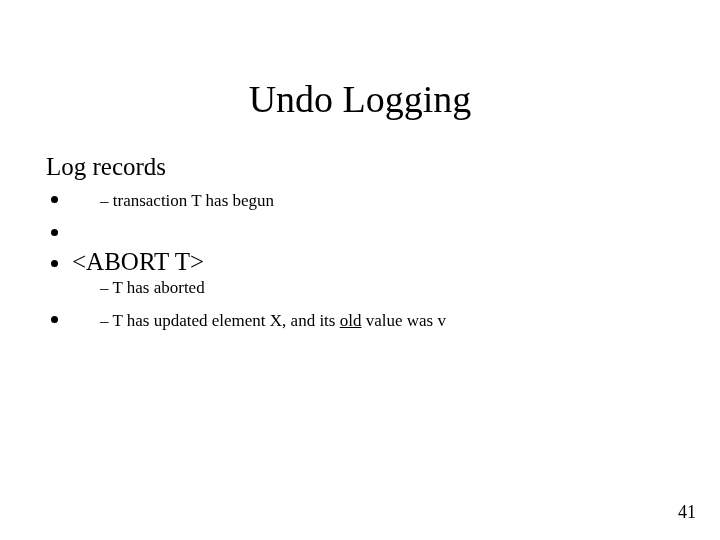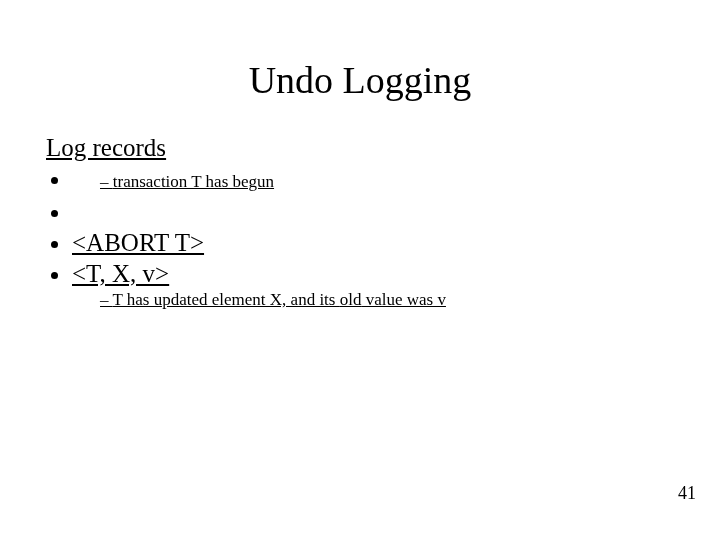--- a/index.html
+++ b/index.html
@@ -9,32 +9,32 @@
     height: 540px;
     background: #ffffff;
     font-family: "Times New Roman", Times, serif;
     color: #000000;
   }
   .slide {
     position: relative;
     width: 720px;
     height: 504px;
     box-sizing: border-box;
+    margin-top: 19px;
   }
   .title {
     text-align: center;
     font-size: 38px;
     padding-top: 58px;
     padding-bottom: 28px;
     font-weight: normal;
   }
   .body {
     padding-left: 46px;
     padding-right: 40px;
-    text-decoration: underline;
   }
   .lead {
     font-size: 25px;
     margin: 4px 0 2px 0;
   }
   ul.level1 {
     list-style-type: disc;
     margin: 0;
     padding-left: 26px;
   }
@@ -83,24 +83,28 @@
             <span>transaction T has begun</span><span class="underline"></span><span></span>
           </li>
         </ul>
       </li>
 
       <li>
       </li>
 
       <li>
         <span>&lt;ABORT T&gt;</span>
+        <ul class="level2">
+          <li>
+            <span>T has aborted</span><span class="underline"></span><span></span>
+          </li>
+        </ul>
       </li>
 
       <li>
-        <span>&lt;T, X, v&gt;</span>
         <ul class="level2">
           <li>
             <span>T has updated element X, and its </span><span class="underline">old</span><span> value was v</span>
           </li>
         </ul>
       </li>
 
     </ul>
   </div>
 

